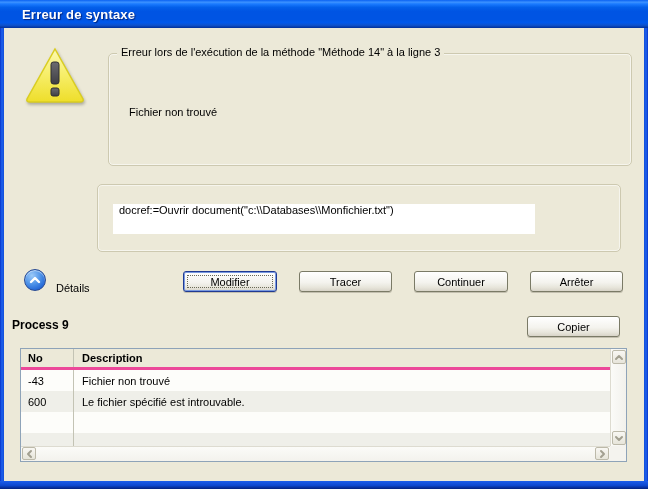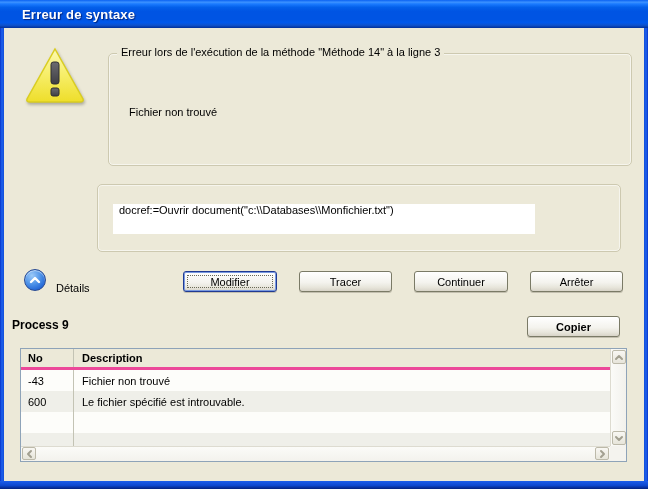--- a/index.html
+++ b/index.html
@@ -80,21 +80,21 @@
     box-shadow:inset 0 0 0 1px #7a9ae0, 0 1px 0 rgba(120,115,100,.35);
   }
   .xp-btn.focused::before {
     content:""; position:absolute; left:3px; right:3px; top:3px; bottom:3px;
     border:1px dotted #6a6a58; pointer-events:none;
   }
   .btn-modify   { left:179px; top:243px; width:94px; }
   .btn-trace    { left:295px; top:243px; width:93px; }
   .btn-continue { left:410px; top:243px; width:94px; }
   .btn-abort    { left:526px; top:243px; width:93px; }
-  .btn-copy     { left:523px; top:288px; width:93px;font-weight:bold; }
+  .btn-copy     { left:523px; top:288px; width:93px; }
 
   .process-label { position:absolute; left:8px; top:290px; font-weight:bold; font-size:12px; }
 
   
   .err-table {
     position:absolute; left:16px; top:320px; width:607px; height:114px;
     border:1px solid #8ea3b8; background:#fff;
   }
   .tbl-main { position:absolute; left:0; top:0; right:16px; bottom:15px; overflow:hidden; }
   .tbl-row { display:flex; height:21px; align-items:center; }

